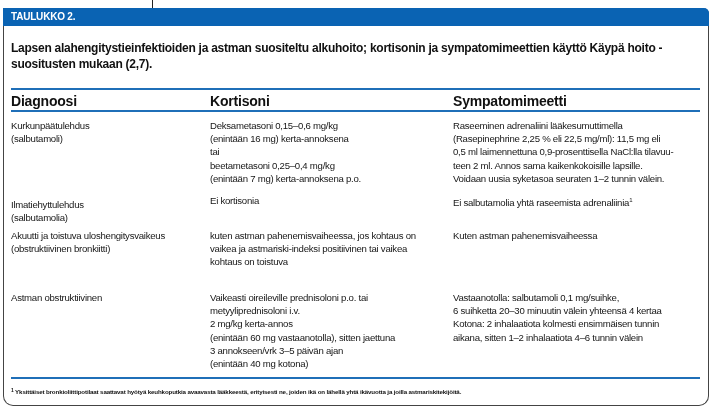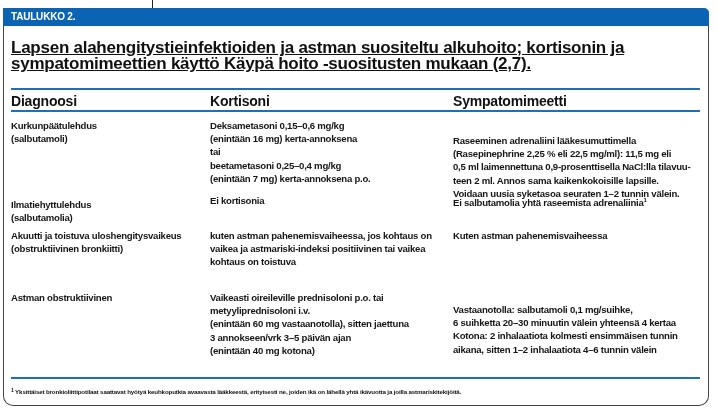--- a/index.html
+++ b/index.html
@@ -50,24 +50,23 @@
       padding-left: 8px;
       box-sizing: border-box;
       letter-spacing: -0.2px;
     }
     .caption {
       position: absolute;
       left: 11px;
       top: 40px;
       width: 690px;
       font-weight: bold;
-      font-size: 17px;
+      font-size: 12px;
       line-height: 16px;
       letter-spacing: -0.25px;
-      text-decoration: underline;
     }
     .rule {
       position: absolute;
       left: 11px;
       width: 689px;
       height: 2px;
       background: #1f6fb8;
     }
     .rule.r1 { top: 88px; }
     .rule.r2 { top: 110px; }
@@ -81,21 +80,21 @@
       letter-spacing: -0.2px;
     }
     .col1 { left: 11px; width: 195px; }
     .col2 { left: 210px; width: 230px; }
     .col3 { left: 453px; width: 250px; }
     .cell {
       position: absolute;
       font-size: 9.6px;
       line-height: 13.2px;
       letter-spacing: -0.25px;
-      font-weight: bold;
+      font-weight: normal;
       color: #161616;
     }
     .cell .line { display: block; white-space: nowrap; }
     .cell sup { font-size: 6px; vertical-align: 4px; }
     .footnote {
       position: absolute;
       left: 11px;
       top: 386px;
       width: 690px;
       font-size: 6.2px;
@@ -127,21 +126,21 @@
   <span class="line">Kurkunpäätulehdus</span>
   <span class="line">(salbutamoli)</span>
 </div>
 <div class="cell col2" style="top:119px">
   <span class="line">Deksametasoni 0,15–0,6 mg/kg</span>
   <span class="line">(enintään 16 mg) kerta-annoksena</span>
   <span class="line">tai</span>
   <span class="line">beetametasoni 0,25–0,4 mg/kg</span>
   <span class="line">(enintään 7 mg) kerta-annoksena p.o.</span>
 </div>
-<div class="cell col3" style="top:134px">
+<div class="cell col3" style="top:119px">
   <span class="line">Raseeminen adrenaliini lääkesumuttimella</span>
   <span class="line">(Rasepinephrine 2,25 % eli 22,5 mg/ml): 11,5 mg eli</span>
   <span class="line">0,5 ml laimennettuna 0,9-prosenttisella NaCl:lla tilavuu-</span>
   <span class="line">teen 2 ml. Annos sama kaikenkokoisille lapsille.</span>
   <span class="line">Voidaan uusia syketasoa seuraten 1–2 tunnin välein.</span>
 </div>
 
 <div class="cell col1" style="top:198px">
   <span class="line">Ilmatiehyttulehdus</span>
   <span class="line">(salbutamolia)</span>
@@ -165,25 +164,26 @@
 <div class="cell col3" style="top:229px">
   <span class="line">Kuten astman pahenemisvaiheessa</span>
 </div>
 
 <div class="cell col1" style="top:291px">
   <span class="line">Astman obstruktiivinen</span>
 </div>
 <div class="cell col2" style="top:291px">
   <span class="line">Vaikeasti oireileville prednisoloni p.o. tai</span>
   <span class="line">metyyliprednisoloni i.v.</span>
+  <span class="line">2 mg/kg kerta-annos</span>
   <span class="line">(enintään 60 mg vastaanotolla), sitten jaettuna</span>
   <span class="line">3 annokseen/vrk 3–5 päivän ajan</span>
   <span class="line">(enintään 40 mg kotona)</span>
 </div>
-<div class="cell col3" style="top:303px">
+<div class="cell col3" style="top:291px">
   <span class="line">Vastaanotolla: salbutamoli 0,1 mg/suihke,</span>
   <span class="line">6 suihketta 20–30 minuutin välein yhteensä 4 kertaa</span>
   <span class="line">Kotona: 2 inhalaatiota kolmesti ensimmäisen tunnin</span>
   <span class="line">aikana, sitten 1–2 inhalaatiota 4–6 tunnin välein</span>
 </div>
 
 <div class="rule r3"></div>
 
 <div class="footnote">
   <sup>1</sup>

